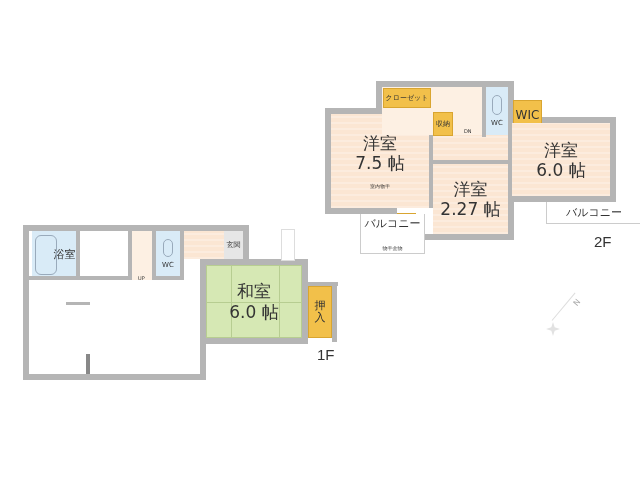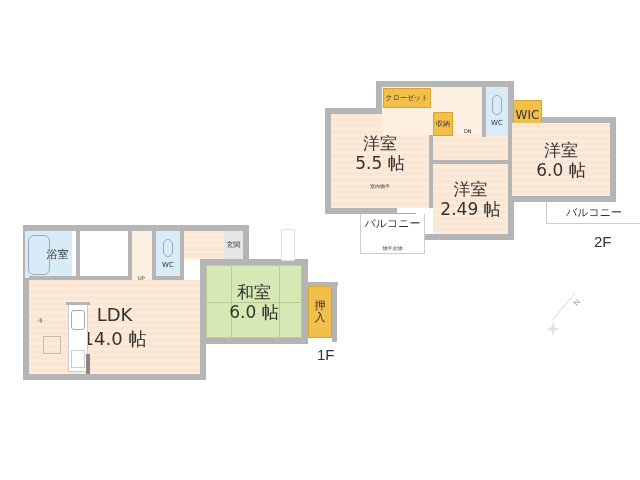--- a/index.html
+++ b/index.html
@@ -32,21 +32,21 @@
   <div class="wall" style="left:508px;top:81px;width:6px;height:40px;"></div>
   <div class="wall" style="left:508px;top:117px;width:108px;height:6px;"></div>
   <div class="wall" style="left:610px;top:117px;width:6px;height:85px;"></div>
   <div class="wall" style="left:508px;top:196px;width:108px;height:6px;"></div>
   <div class="wall" style="left:508px;top:196px;width:6px;height:44px;"></div>
   <div class="wall" style="left:393px;top:234px;width:121px;height:6px;"></div>
   <div class="wall" style="left:325px;top:208px;width:72px;height:6px;"></div>
 
   <div class="room floor-wood" style="left:331px;top:114px;width:98px;height:94px;">
     <span class="big">洋室</span>
-    <span class="big">5.5 帖</span>
+    <span class="big">7.5 帖</span>
     <span class="xs" style="margin-top:10px;">室内物干</span>
   </div>
   <div class="wall" style="left:429px;top:108px;width:4px;height:100px;"></div>
 
   <div class="room floor-wood" style="left:382px;top:87px;width:100px;height:48px;background:#fdf0e3;">
     <span class="xs" style="position:absolute;left:82px;top:41px;">DN</span>
   </div>
 
   <div class="room floor-wood" style="left:433px;top:135px;width:75px;height:27px;"></div>
 
@@ -70,21 +70,21 @@
 
   <div class="room floor-wood" style="left:512px;top:123px;width:98px;height:73px;">
     <span class="big">洋室</span>
     <span class="big">6.0 帖</span>
   </div>
   <div class="wall" style="left:508px;top:120px;width:4px;height:80px;"></div>
 
   <div class="wall" style="left:429px;top:160px;width:83px;height:4px;"></div>
   <div class="room floor-wood" style="left:433px;top:164px;width:75px;height:70px;">
     <span class="big">洋室</span>
-    <span class="big">2.49 帖</span>
+    <span class="big">2.27 帖</span>
   </div>
 
   <div class="closet sm" style="left:396px;top:213px;width:20px;height:22px;white-space:pre-line;font-size:5.5px;">
     <span>クロー
 ゼット</span>
   </div>
   <div class="wall" style="left:393px;top:208px;width:4px;height:32px;"></div>
 
   <div class="room floor-white" style="left:328px;top:214px;width:65px;height:40px;border:1px solid #ccc;border-top:none;">
     <span class="mid">バルコニー</span>
@@ -102,21 +102,21 @@
 
   <div class="wall" style="left:23px;top:225px;width:226px;height:6px;"></div>
   <div class="wall" style="left:23px;top:225px;width:6px;height:154px;"></div>
   <div class="wall" style="left:23px;top:374px;width:182px;height:6px;"></div>
   <div class="wall" style="left:200px;top:340px;width:6px;height:40px;"></div>
   <div class="wall" style="left:200px;top:338px;width:108px;height:6px;"></div>
   <div class="wall" style="left:302px;top:259px;width:6px;height:85px;"></div>
   <div class="wall" style="left:243px;top:225px;width:6px;height:40px;"></div>
   <div class="wall" style="left:200px;top:259px;width:108px;height:6px;"></div>
 
-  <div class="room floor-blue" style="left:25px;top:231px;width:47px;height:47px;">
+  <div class="room floor-blue" style="left:32px;top:231px;width:47px;height:47px;">
     <div style="position:absolute;left:3px;top:4px;width:22px;height:40px;border:1px solid #9ab;border-radius:6px;"></div>
     <span class="mid" style="margin-left:18px;">浴室</span>
   </div>
   <div class="wall" style="left:76px;top:231px;width:4px;height:47px;"></div>
 
   <div class="wall" style="left:128px;top:231px;width:4px;height:47px;"></div>
   <div class="wall" style="left:29px;top:276px;width:103px;height:4px;"></div>
 
   <div class="room floor-wood" style="left:132px;top:231px;width:20px;height:49px;background:#fdf0e3;">
     <span class="xs" style="position:absolute;left:6px;top:44px;">UP</span>
@@ -130,36 +130,27 @@
   <div class="wall" style="left:180px;top:231px;width:4px;height:49px;"></div>
   <div class="wall" style="left:152px;top:276px;width:32px;height:4px;"></div>
 
   <div class="room floor-wood" style="left:184px;top:231px;width:40px;height:28px;"></div>
 
   <div class="room floor-gray" style="left:224px;top:231px;width:19px;height:28px;">
     <span class="sm">玄関</span>
   </div>
   <div class="room floor-white" style="left:249px;top:229px;width:14px;height:32px;border:1px solid #ddd;"></div>
 
-  <div class="room floor-wood" style="left:29px;top:280px;width:171px;height:94px;">
-    <span class="big" style="font-size:18px;">LDK</span>
-    <span class="big" style="font-size:18px;margin-top:4px;">14.0 帖</span>
-    <span class="xs" style="position:absolute;left:9px;top:37px;">冷</span>
-    <div style="position:absolute;left:39px;top:22px;width:20px;height:70px;background:#fff;border:1px solid #ccc;"></div>
-    <div style="position:absolute;left:42px;top:30px;width:14px;height:20px;border:1px solid #aaa;border-radius:3px;"></div>
-    <div style="position:absolute;left:42px;top:70px;width:14px;height:18px;border:1px solid #ccc;"></div>
-    <div style="position:absolute;left:14px;top:56px;width:18px;height:18px;border:1px solid #c9b8a6;"></div>
-  </div>
   <div class="wall" style="left:66px;top:302px;width:24px;height:3px;"></div>
   <div class="wall" style="left:86px;top:354px;width:4px;height:20px;background:#888;"></div>
   <div class="wall" style="left:200px;top:265px;width:6px;height:75px;"></div>
 
   <div class="room floor-tatami" style="left:206px;top:265px;width:96px;height:73px;border:1px solid #b7cd91;">
     <div style="position:absolute;inset:0;background-image:linear-gradient(#b7cd91,#b7cd91),linear-gradient(#b7cd91,#b7cd91),linear-gradient(#b7cd91,#b7cd91);background-size:1px 100%,1px 100%,100% 1px;background-position:24px 0,72px 0,0 36px;background-repeat:no-repeat;"></div>
-    <span class="big" style="position:relative;">和室</span>
+    <span class="big" style="position:relative;font-family:Liberation Serif, serif;">和室</span>
     <span class="big" style="position:relative;">6.0 帖</span>
   </div>
 
   <div class="closet mid" style="left:308px;top:286px;width:24px;height:52px;white-space:pre-line;line-height:12px;">
     <span>押
 入</span>
   </div>
   <div class="wall" style="left:308px;top:282px;width:30px;height:4px;"></div>
   <div class="wall" style="left:332px;top:282px;width:5px;height:60px;"></div>
 

